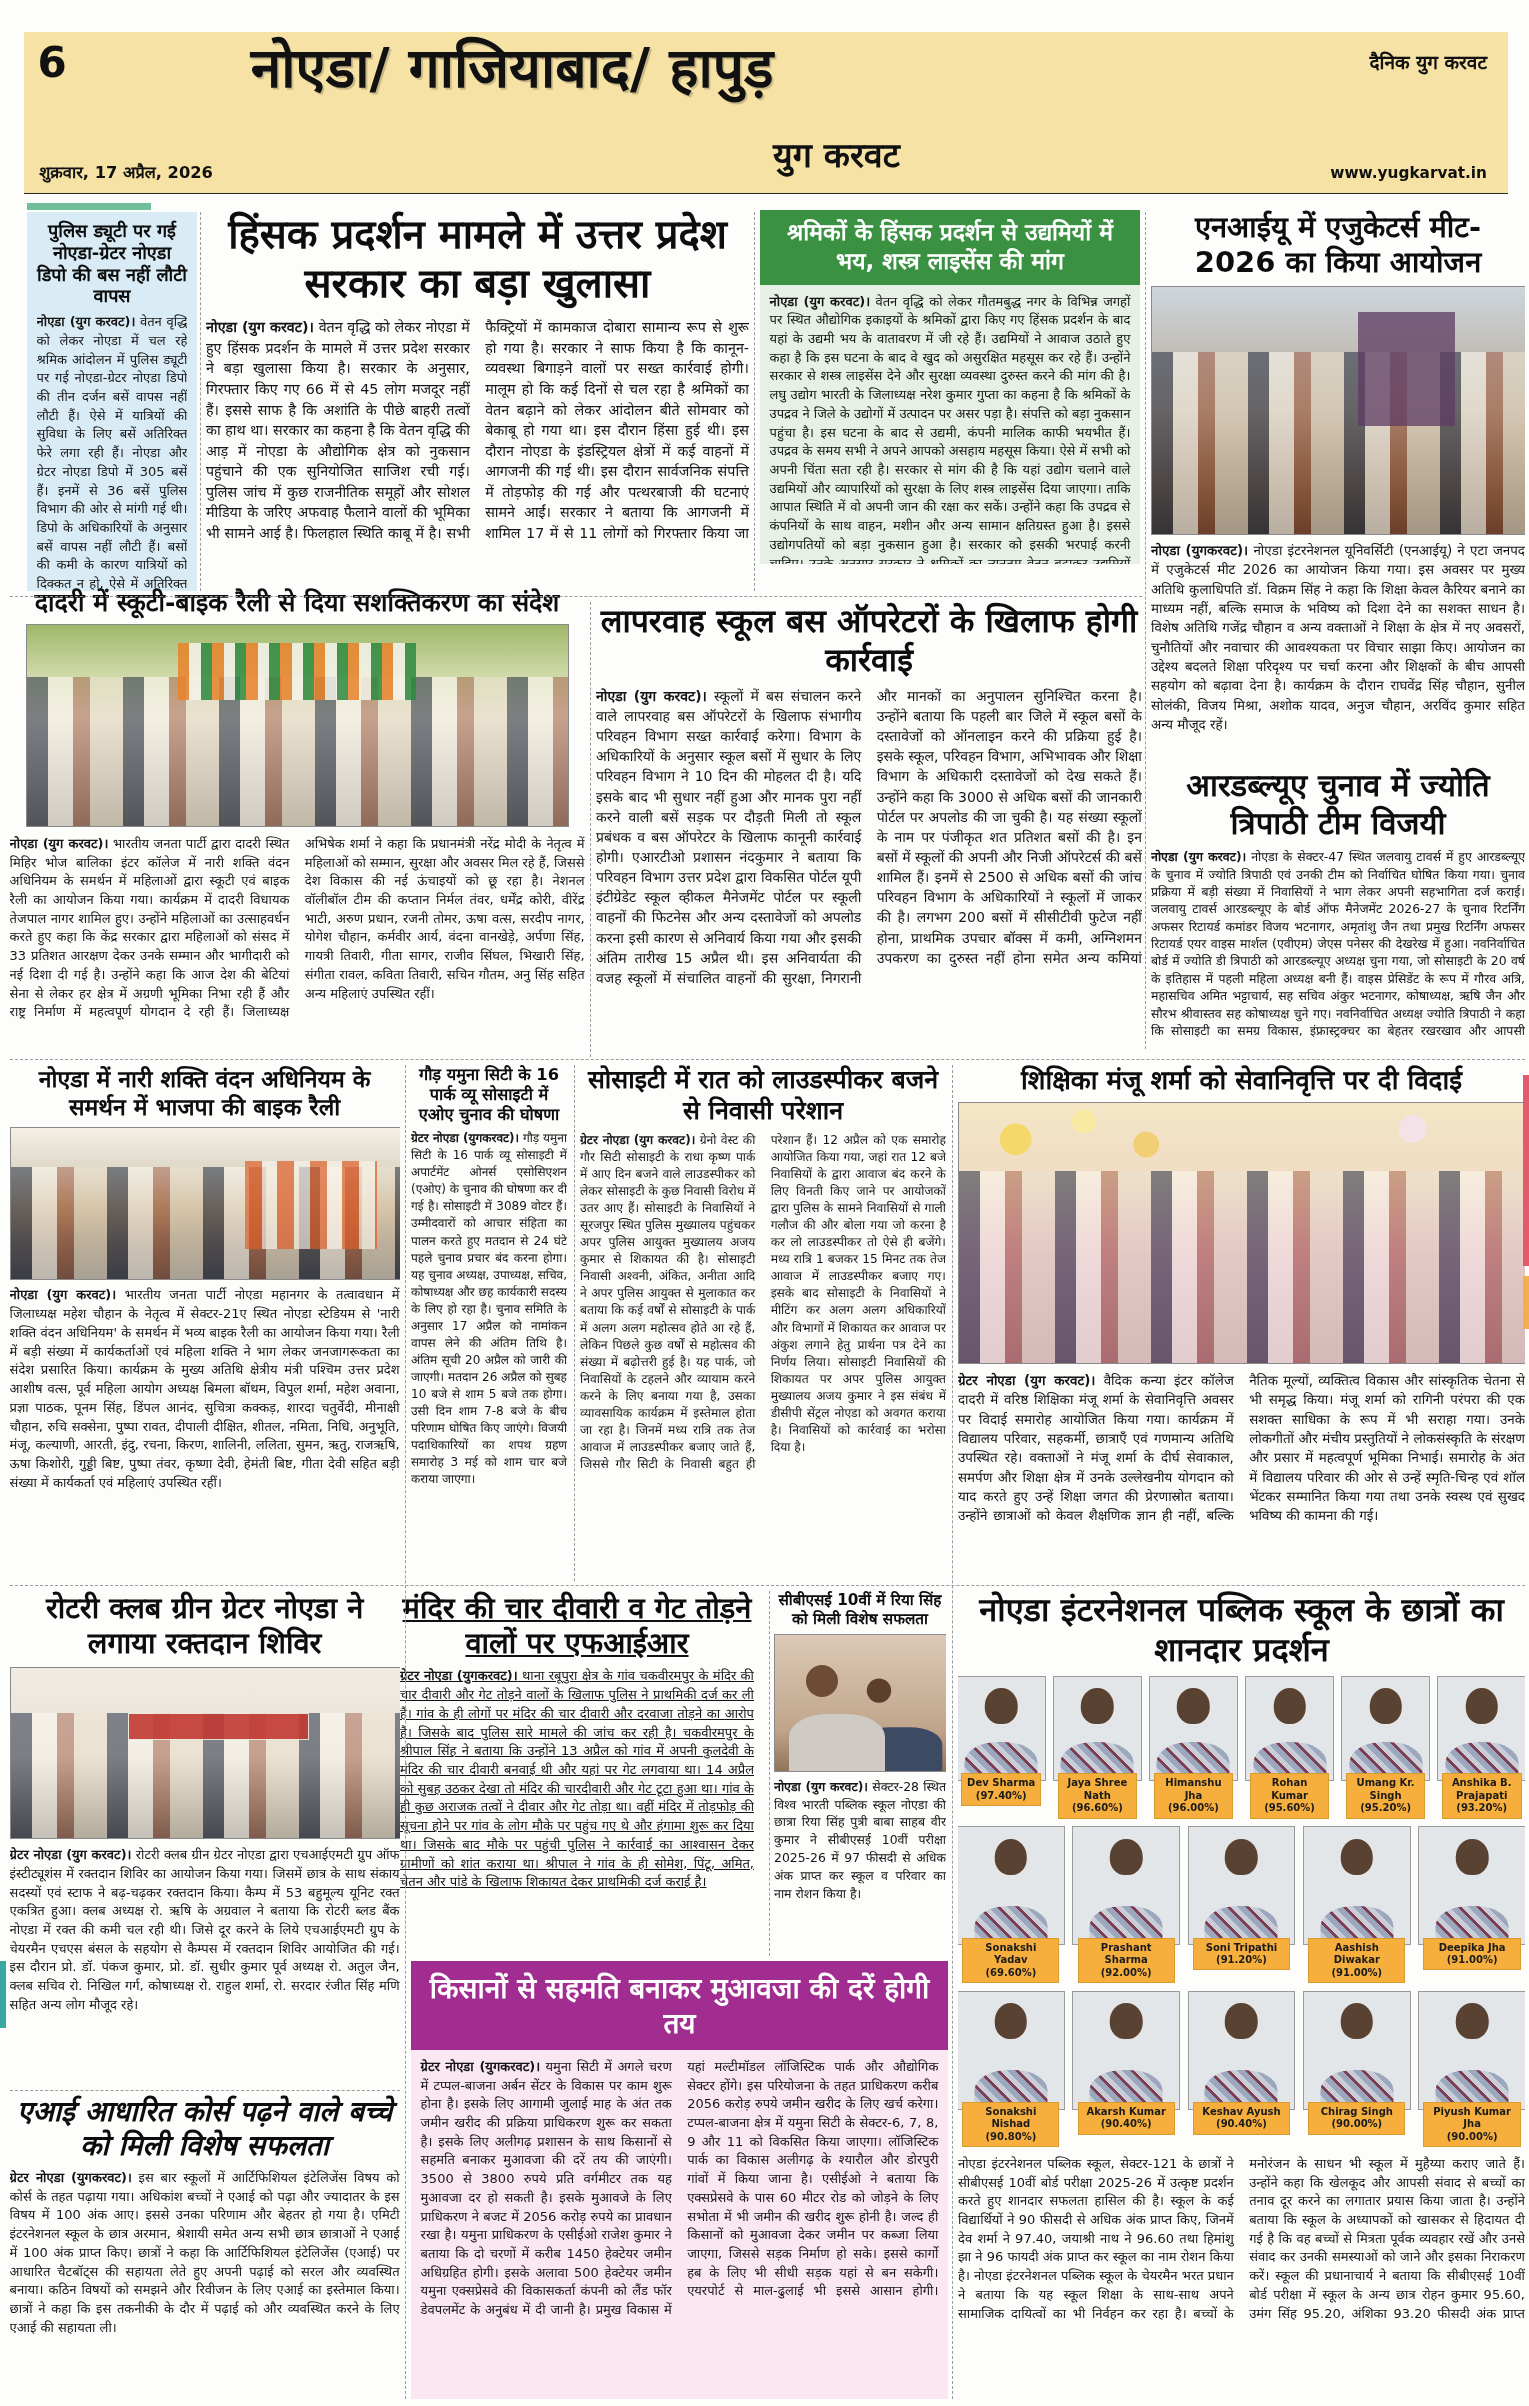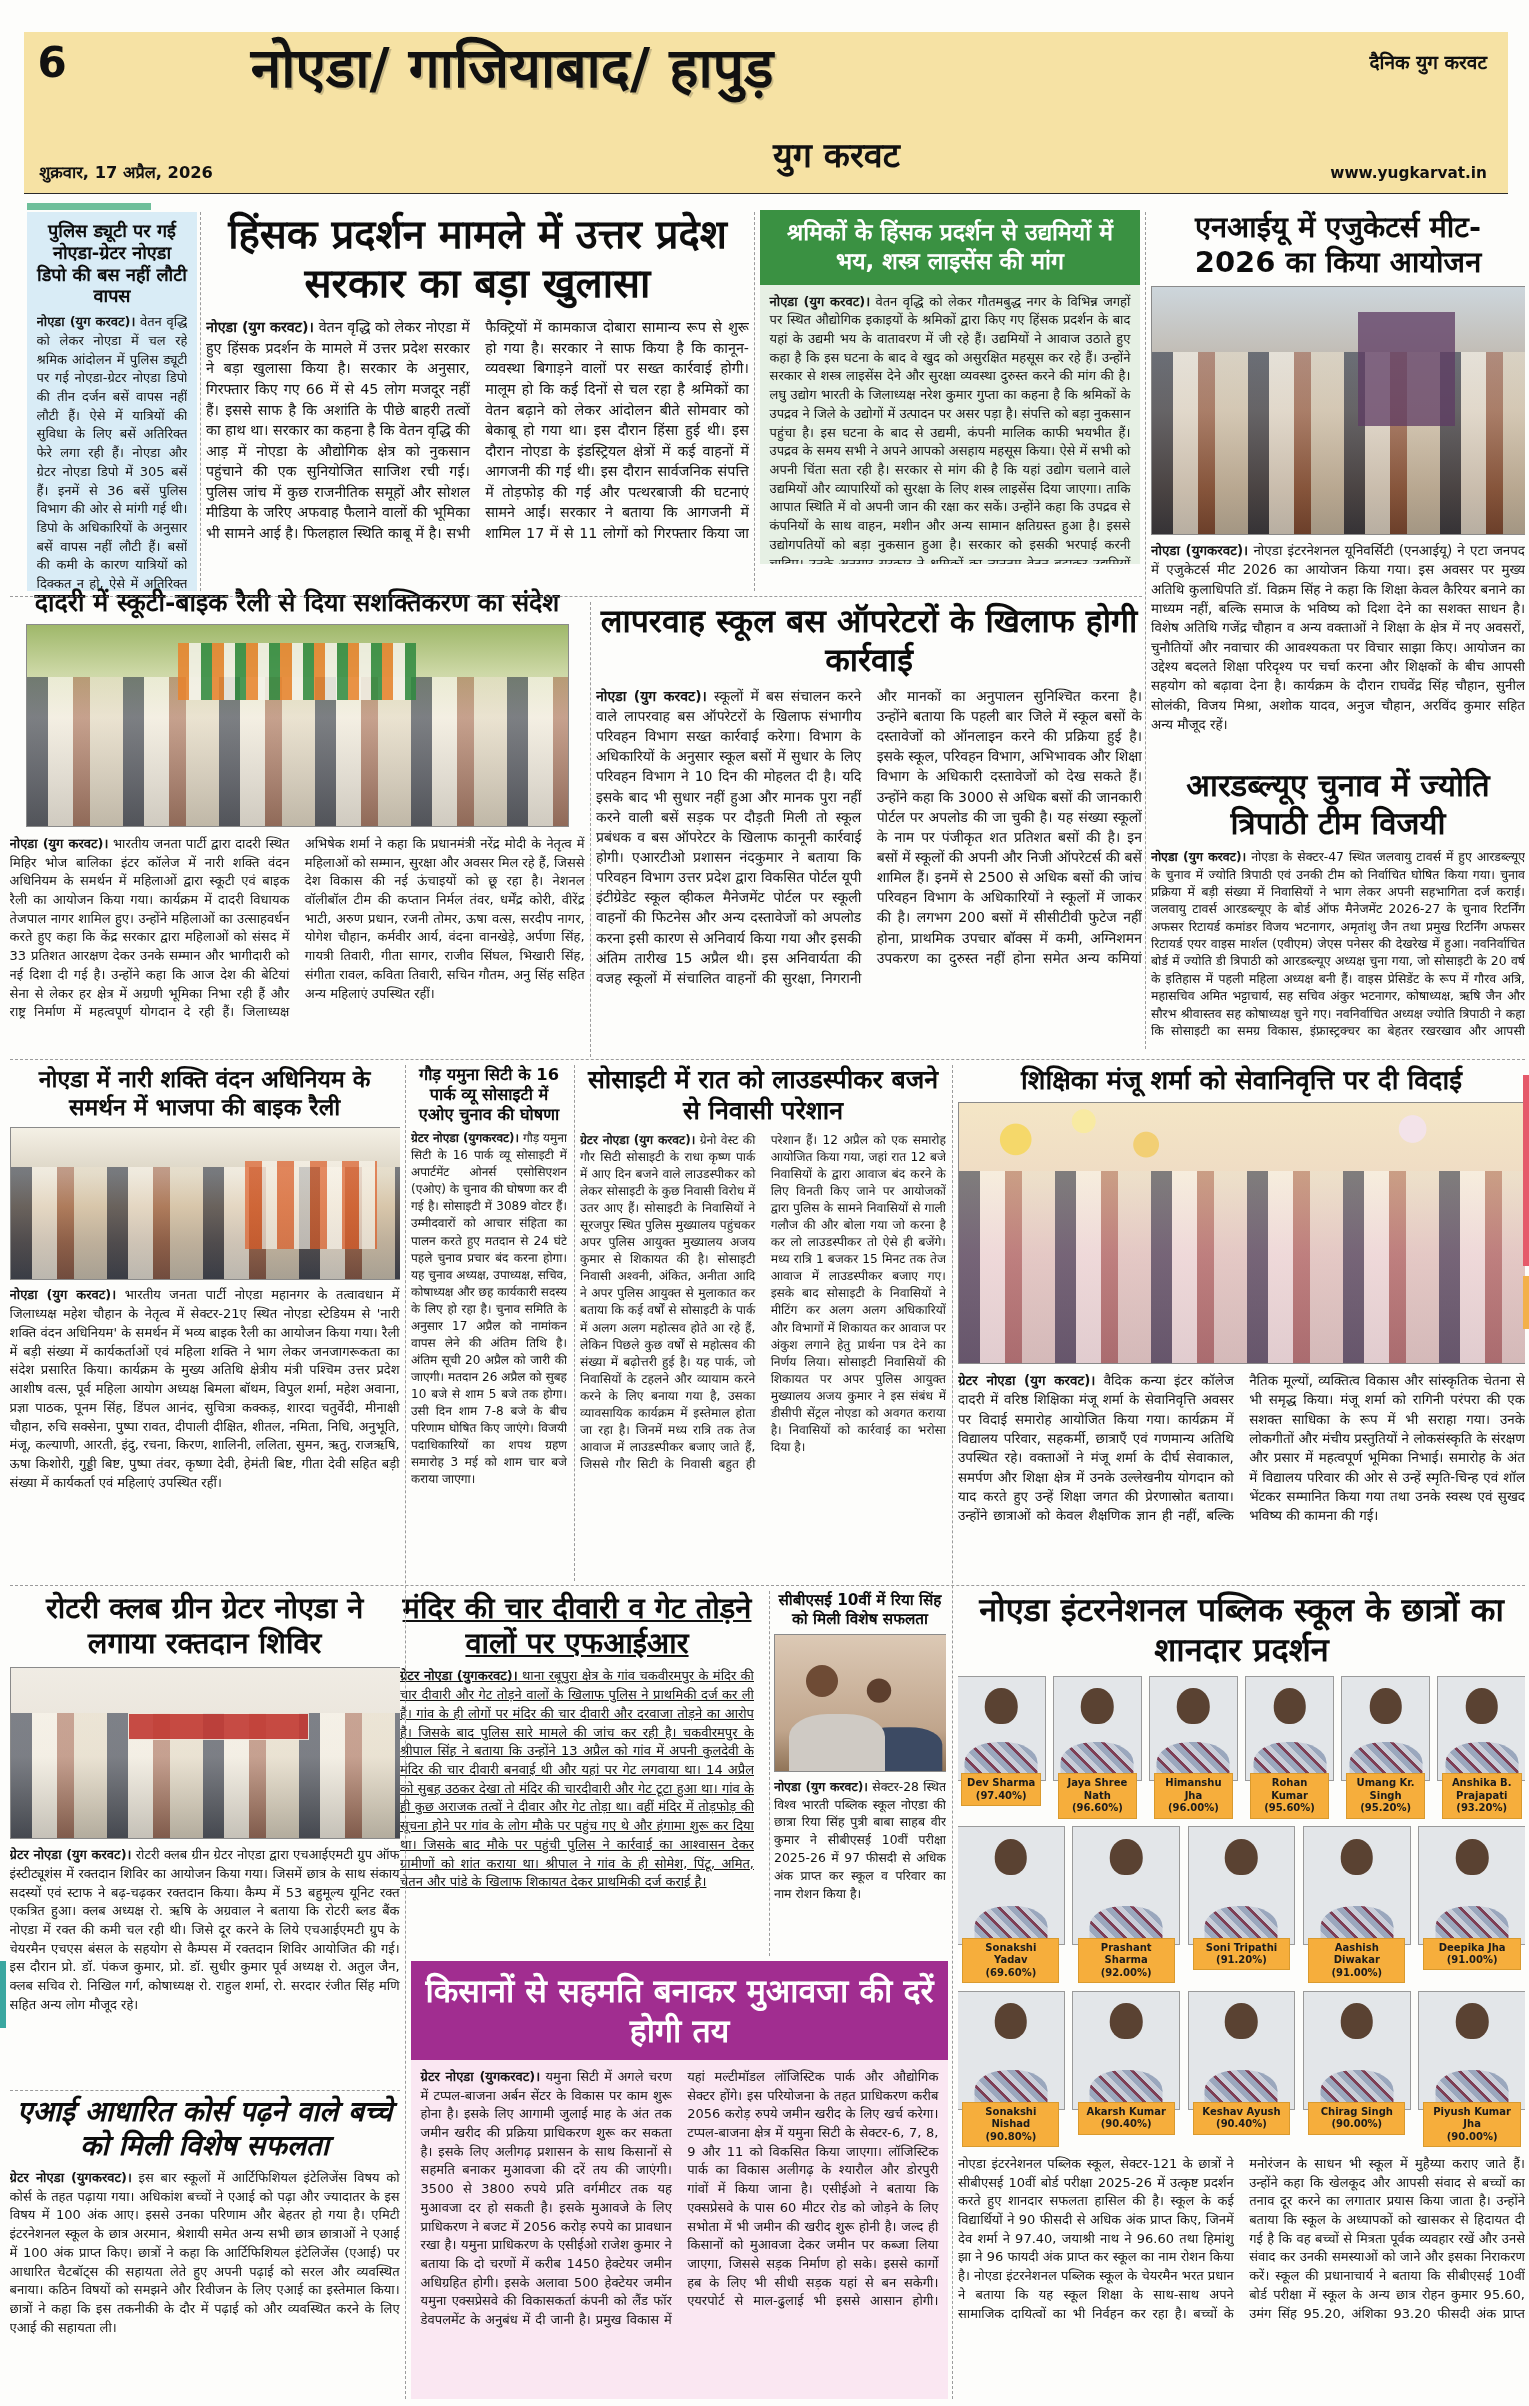--- a/index.html
+++ b/index.html
@@ -152,21 +152,21 @@
     <div class="body" style="font-size:13px;height:254px;"><span class="dl">ग्रेटर नोएडा (युगकरवट)।</span><span> थाना रबूपुरा क्षेत्र के गांव चकवीरमपुर के मंदिर की चार दीवारी और गेट तोड़ने वालों के खिलाफ पुलिस ने प्राथमिकी दर्ज कर ली है। गांव के ही लोगों पर मंदिर की चार दीवारी और दरवाजा तोड़ने का आरोप है। जिसके बाद पुलिस सारे मामले की जांच कर रही है। चकवीरमपुर के श्रीपाल सिंह ने बताया कि उन्होंने 13 अप्रैल को गांव में अपनी कुलदेवी के मंदिर की चार दीवारी बनवाई थी और यहां पर गेट लगवाया था। 14 अप्रैल को सुबह उठकर देखा तो मंदिर की चारदीवारी और गेट टूटा हुआ था। गांव के ही कुछ अराजक तत्वों ने दीवार और गेट तोड़ा था। वहीं मंदिर में तोड़फोड़ की सूचना होने पर गांव के लोग मौके पर पहुंच गए थे और हंगामा शुरू कर दिया था। जिसके बाद मौके पर पहुंची पुलिस ने कार्रवाई का आश्वासन देकर ग्रामीणों को शांत कराया था। श्रीपाल ने गांव के ही सोमेश, पिंटू, अमित, चेतन और पांडे के खिलाफ शिकायत देकर प्राथमिकी दर्ज कराई है।</span></div>
   </section>
 
   <section class="art" style="left:774px;top:1591px;width:172px;height:365px;">
     <h3 class="hl" style="font-size:15.3px;text-align:center;">सीबीएसई 10वीं में रिया सिंह को मिली विशेष सफलता</h3>
     <div class="ph ph-riya" style="width:100%;height:136px;"></div>
     <div class="body" style="font-size:12.4px;margin-top:5.7px;height:163px;"><span class="dl">नोएडा (युग करवट)।</span><span> सेक्टर-28 स्थित विश्व भारती पब्लिक स्कूल नोएडा की छात्रा रिया सिंह पुत्री बाबा साहब वीर कुमार ने सीबीएसई 10वीं परीक्षा 2025-26 में 97 फीसदी से अधिक अंक प्राप्त कर स्कूल व परिवार का नाम रोशन किया है।</span></div>
   </section>
 
   <section class="art pink-body" style="left:411px;top:1961px;width:537px;height:438px;">
-    <div class="magenta-box" style="font-size:32px;">किसानों से सहमति बनाकर मुआवजा की दरें होगी तय</div>
+    <div class="magenta-box" style="font-size:28px;">किसानों से सहमति बनाकर मुआवजा की दरें होगी तय</div>
     <div class="body cols-2 boxed" style="font-size:13px;height:287px;"><span class="dl">ग्रेटर नोएडा (युगकरवट)।</span><span> यमुना सिटी में अगले चरण में टप्पल-बाजना अर्बन सेंटर के विकास पर काम शुरू होना है। इसके लिए आगामी जुलाई माह के अंत तक जमीन खरीद की प्रक्रिया प्राधिकरण शुरू कर सकता है। इसके लिए अलीगढ़ प्रशासन के साथ किसानों से सहमति बनाकर मुआवजा की दरें तय की जाएंगी। 3500 से 3800 रुपये प्रति वर्गमीटर तक यह मुआवजा दर हो सकती है। इसके मुआवजे के लिए प्राधिकरण ने बजट में 2056 करोड़ रुपये का प्रावधान रखा है। यमुना प्राधिकरण के एसीईओ राजेश कुमार ने बताया कि दो चरणों में करीब 1450 हेक्टेयर जमीन अधिग्रहित होगी। इसके अलावा 500 हेक्टेयर जमीन यमुना एक्सप्रेसवे की विकासकर्ता कंपनी को लैंड फॉर डेवपलमेंट के अनुबंध में दी जानी है। प्रमुख विकास में यहां मल्टीमॉडल लॉजिस्टिक पार्क और औद्योगिक सेक्टर होंगे। इस परियोजना के तहत प्राधिकरण करीब 2056 करोड़ रुपये जमीन खरीद के लिए खर्च करेगा। टप्पल-बाजना क्षेत्र में यमुना सिटी के सेक्टर-6, 7, 8, 9 और 11 को विकसित किया जाएगा। लॉजिस्टिक पार्क का विकास अलीगढ़ के श्यारौल और डोरपुरी गांवों में किया जाना है। एसीईओ ने बताया कि एक्सप्रेसवे के पास 60 मीटर रोड को जोड़ने के लिए सभोता में भी जमीन की खरीद शुरू होनी है। जल्द ही किसानों को मुआवजा देकर जमीन पर कब्जा लिया जाएगा, जिससे सड़क निर्माण हो सके। इससे कार्गो हब के लिए भी सीधी सड़क यहां से बन सकेगी। एयरपोर्ट से माल-ढुलाई भी इससे आसान होगी। प्रस्तावित खुर्जा-पलवल एक्सप्रेसवे के लिए भी यह जमीन महत्वपूर्ण होगी।</span></div>
   </section>
 
   <section class="art" style="left:958px;top:1591px;width:567px;height:809px;">
     <h2 class="hl" style="font-size:32.5px;">नोएडा इंटरनेशनल पब्लिक स्कूल के छात्रों का शानदार प्रदर्शन</h2>
     <div class="stu-row">
       <div class="stu">
           <div class="stu-photo"></div>
           <div class="stu-label">
             <div>Dev Sharma</div>

